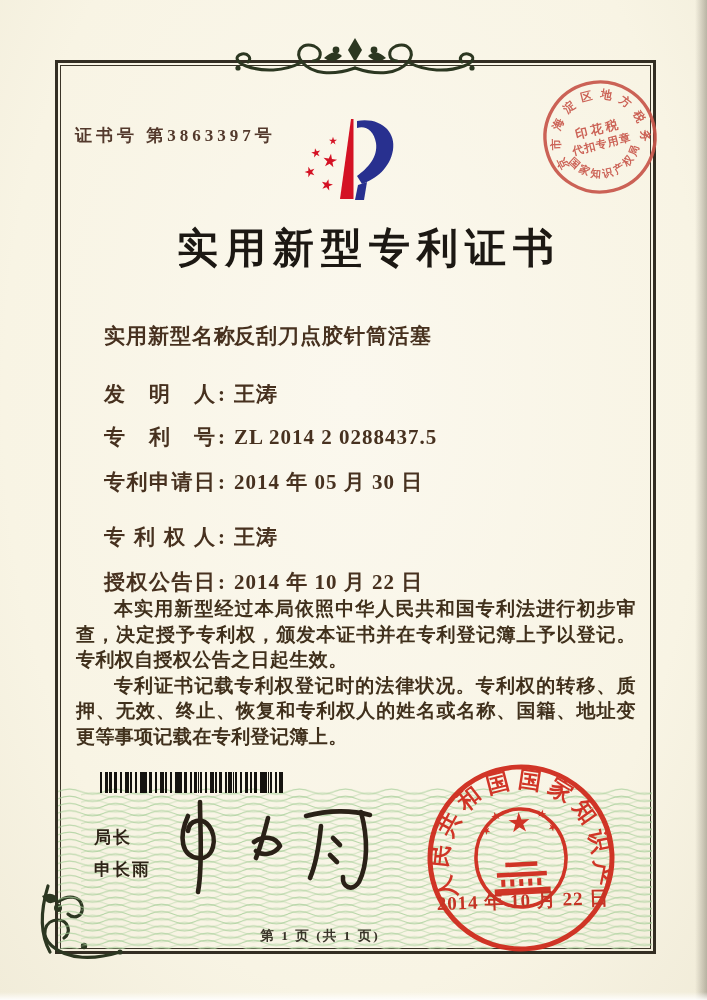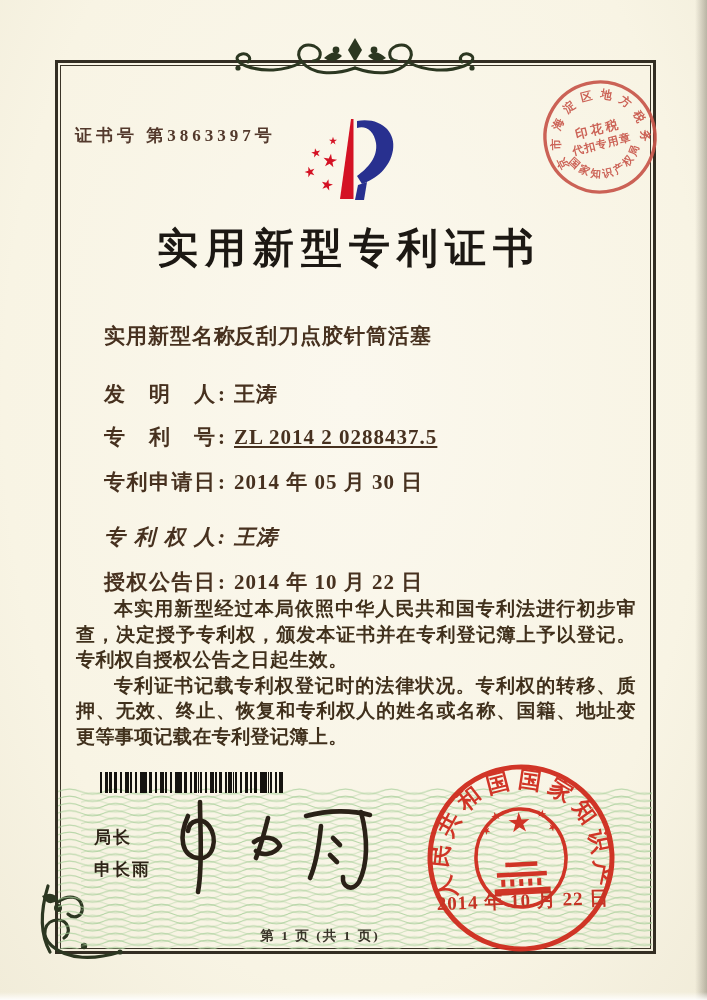--- a/index.html
+++ b/index.html
@@ -25,28 +25,28 @@
 
   .cert-no{position:absolute;left:75px;top:124px;font-size:17px;font-weight:700;
     letter-spacing:4px;color:#53392c;z-index:2;}
 
   .logo{position:absolute;left:297px;top:101px;width:128px;height:114px;z-index:2;}
 
   .tax-seal{position:absolute;left:541px;top:78px;width:118px;height:118px;
     transform:rotate(-14deg);opacity:.92;z-index:3;}
   .tax-seal text,.tax-seal textPath{fill:#c8564a;font-weight:700;}
 
-  .title{position:absolute;left:39px;top:221px;width:620px;text-align:center;
+  .title{position:absolute;left:59px;top:221px;width:620px;text-align:center;
     font-size:41px;font-weight:900;letter-spacing:7px;color:#1c1813;z-index:2;}
 
   .field{position:absolute;left:104px;font-size:21px;font-weight:700;color:#47311f;
     letter-spacing:1px;z-index:2;white-space:nowrap;}
   .field .lbl{display:inline-block;width:112px;text-align:justify;text-align-last:justify;}
   .field .colon{display:inline-block;margin:0 8px 0 2px;}
-  .f0{top:322px;} .f1{top:380px;} .f2{top:423px;text-decoration:underline;} .f3{top:468px;} .f4{top:523px;font-style:italic;} .f5{top:568px;}
+  .f0{top:322px;} .f1{top:380px;} .f2{top:423px;} .f3{top:468px;} .f4{top:523px;} .f5{top:568px;}
 
   .paras{position:absolute;left:76px;top:596px;width:560px;z-index:2;}
   .paras p{margin:0;text-indent:2em;font-size:19px;line-height:25.5px;font-weight:700;
     color:#40301c;text-align:justify;letter-spacing:.4px;}
 
   .barcode{position:absolute;left:100px;top:772px;width:184px;height:21px;z-index:2;
     background:
       repeating-linear-gradient(90deg,#15130f 0 2px,transparent 2px 5px),
       repeating-linear-gradient(90deg,#15130f 0 1px,transparent 1px 7px),
       repeating-linear-gradient(90deg,transparent 0 9px,#15130f 9px 12px,transparent 12px 17px);}

